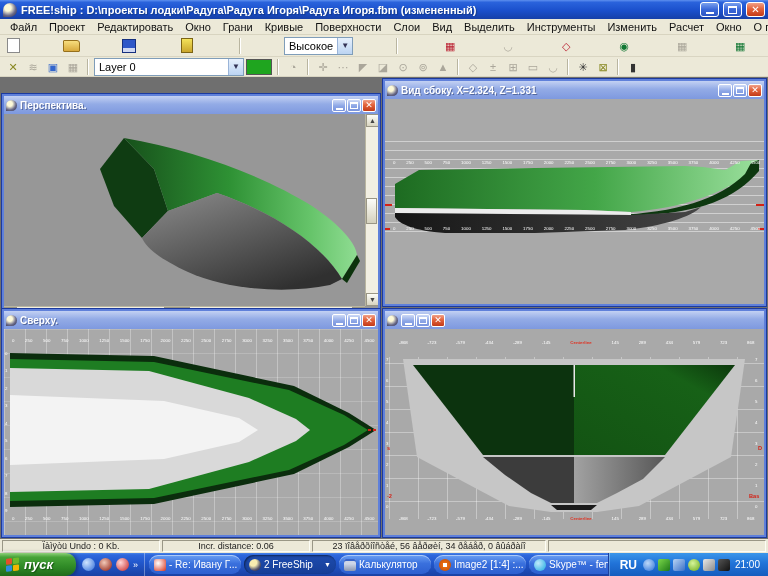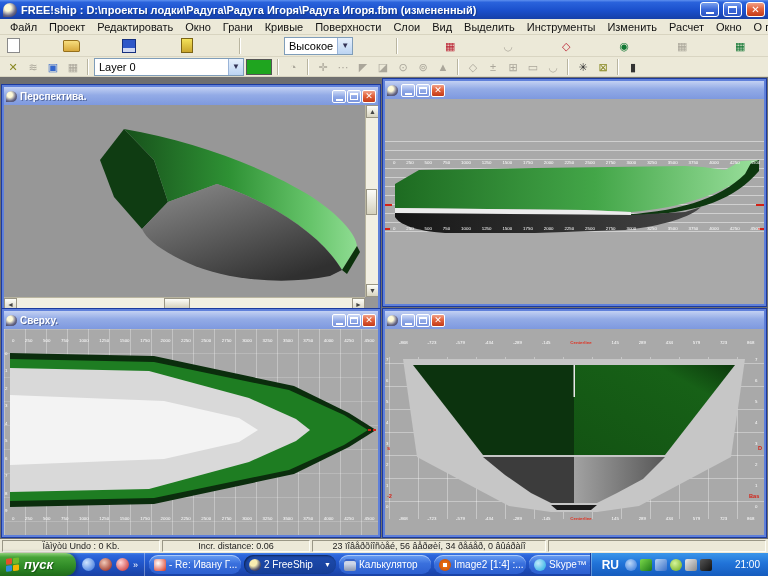--- a/index.html
+++ b/index.html
@@ -94,21 +94,21 @@
   .task{height:19px;flex:0 0 auto;width:92px;border-radius:9px;display:flex;align-items:center;gap:3px;padding:0 5px;
     background:linear-gradient(180deg,#6aa0f4 0%,#3a70dd 45%,#2c5fd0 100%);box-shadow:inset 0 1px 0 rgba(255,255,255,.45);
     color:#fff;font-size:10px;white-space:nowrap;overflow:hidden;}
   .task.active{background:linear-gradient(180deg,#1e4cae,#163e97);box-shadow:inset 1px 1px 2px rgba(0,0,0,.5);}
   .ticon{width:12px;height:12px;flex:0 0 auto;border-radius:2px;}
   .tarrow{margin-left:auto;font-size:7px;}
   #tray{height:100%;display:flex;align-items:center;gap:3px;padding:0 8px 0 8px;border-left:1px solid #1b3f9d;
     background:linear-gradient(180deg,#3a96ea 0%,#2173d8 45%,#155cbe 100%);box-shadow:inset 1px 0 0 rgba(255,255,255,.3);}
   #tray .lang{color:#fff;font-size:12px;font-weight:bold;padding:1px 3px;}
   .tric{width:12px;height:12px;border-radius:2px;}
-  #clock{color:#fff;font-size:10px;margin-left:20px;}
+  #clock{color:#fff;font-size:10px;margin-left:2px;}
 </style>
 </head>
 <body>
 
 <div id="screen">
 
   <div class="titlebar">
     <div class="appicon"></div>
     <div class="apptitle">FREE!ship   : D:\проекты лодки\Радуга\Радуга Игоря\Радуга Игоря.fbm (измененный)</div>
     <div class="winbtn">
@@ -205,21 +205,21 @@
     <div class="ic g-dim">◡</div>
     <span class="tsep"></span>
     <div class="ic g-dark">✳</div>
     <div class="ic g-olv">⊠</div>
     <span class="tsep"></span>
     <div class="ic g-dark">▮</div>
   </div>
 
   <div id="mdi">
 
-    <div class="child" style="left:1px;top:7px;width:380px;height:229px;">
+    <div class="child" style="left:1px;top:16px;width:380px;height:229px;">
       <div class="ctitle">
         <div class="appicon" style="width:11px;height:11px;"></div>
         <span class="ct">Перспектива.</span>
         <span class="cbtns">
           <span class="cwbtn">
               <span class="ming"></span>
             </span>
           <span class="cwbtn">
               <span class="maxg"></span>
             </span>
@@ -254,20 +254,21 @@
           <span class="sbarrow" style="left:0;top:0;">◄</span>
           <span class="sbthumb" style="top:0;left:160px;width:26px;height:11px;"></span>
           <span class="sbarrow" style="right:0;top:0;">►</span>
         </div>
       </div>
     </div>
 
     <div class="child" style="left:382px;top:1px;width:385px;height:229px;">
       <div class="ctitle">
         <div class="appicon" style="width:11px;height:11px;"></div>
+        <span class="ct">Вид сбоку.  X=2.324,  Z=1.331</span>
         <span class="cbtns">
           <span class="cwbtn">
               <span class="ming"></span>
             </span>
           <span class="cwbtn">
               <span class="maxg"></span>
             </span>
           <span class="cwbtn close">✕</span>
         </span>
       </div>

